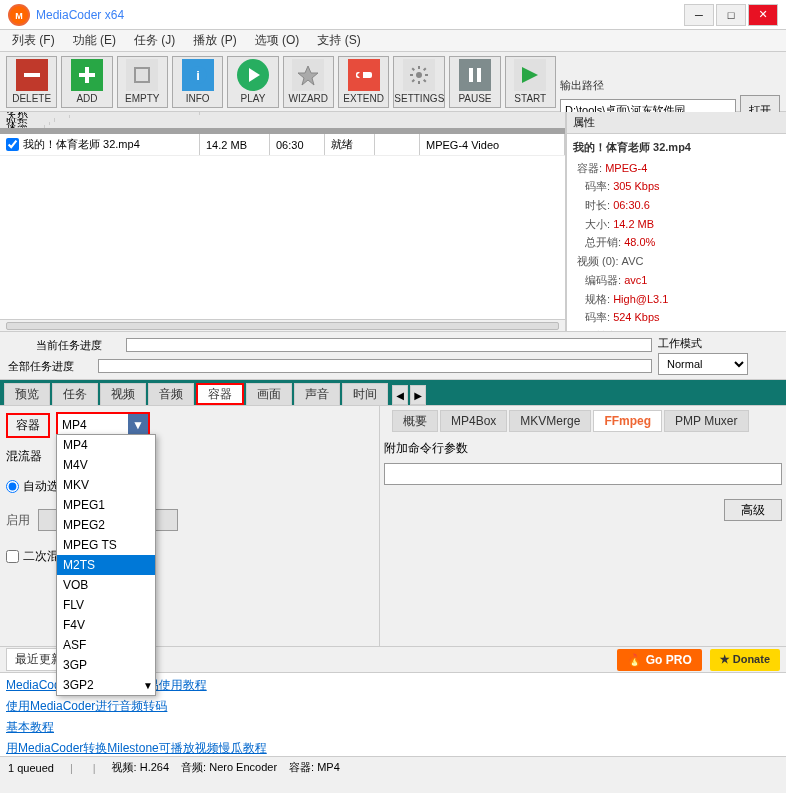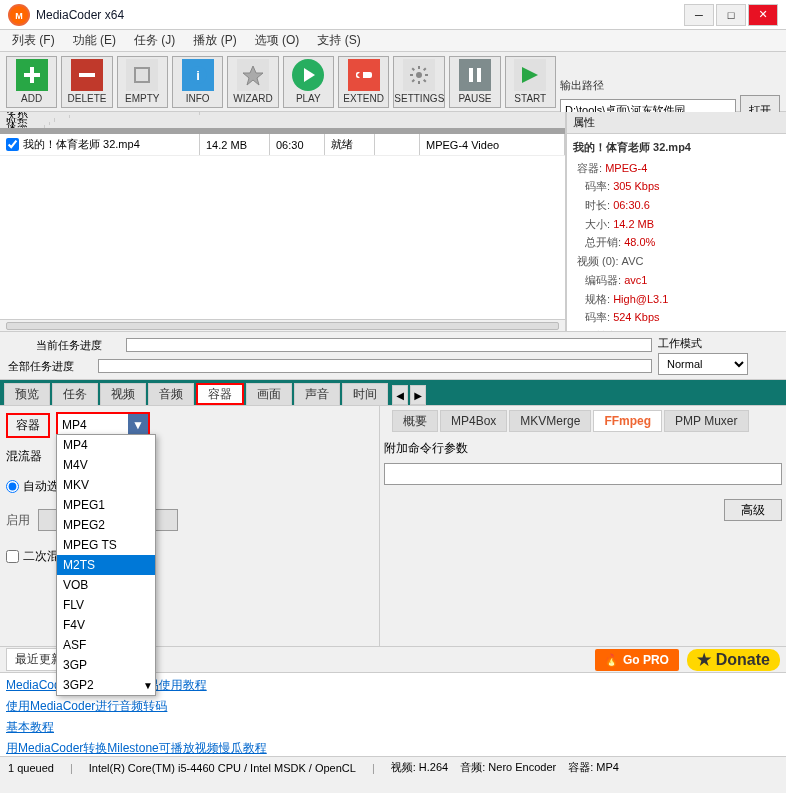--- a/index.html
+++ b/index.html
@@ -32,21 +32,21 @@
       display: flex;
       align-items: center;
       justify-content: center;
       color: white;
       font-size: 10px;
       font-weight: bold;
       flex-shrink: 0;
     }
     .title-bar-text {
       font-size: 12px;
-      color: #0f172a;
+      color: #3b82f6;
       flex: 1;
     }
     .title-bar-controls {
       display: flex;
       gap: 2px;
     }
     .title-btn {
       width: 30px;
       height: 22px;
       background: #f0f0f0;
@@ -398,23 +398,23 @@
       font-weight: bold;
       border-radius: 2px;
     }
     .donate-btn {
       height: 22px;
       padding: 0 10px;
       background: #ffd700;
       color: #333;
       border: none;
       cursor: pointer;
-      font-size: 16px;
+      font-size: 11px;
       font-weight: bold;
-      border-radius: 10px;
+      border-radius: 2px;
     }
     .news-list {
       flex: 1;
       overflow-y: auto;
       background: white;
       padding: 2px 6px;
     }
     .news-item {
       font-size: 12px;
       color: #0066cc;
@@ -465,69 +465,69 @@
 <div class="menu-bar">
   <span class="menu-item">列表 (F)</span>
   <span class="menu-item">功能 (E)</span>
   <span class="menu-item">任务 (J)</span>
   <span class="menu-item">播放 (P)</span>
   <span class="menu-item">选项 (O)</span>
   <span class="menu-item">支持 (S)</span>
 </div>
 
 <div class="toolbar">
+  <div class="tool-btn delete-btn">
+    <div class="icon-box">
+      <svg width="22" height="22" viewBox="0 0 22 22">
+          <rect x="3" y="9" width="16" height="4" fill="white"></rect>
+        </svg>
+    </div>
+    <span>DELETE</span>
+  </div>
   <div class="tool-btn add-btn">
     <div class="icon-box">
       <svg width="22" height="22" viewBox="0 0 22 22">
           <rect x="9" y="3" width="4" height="16" fill="white"></rect>
           <rect x="3" y="9" width="16" height="4" fill="white"></rect>
         </svg>
     </div>
     <span>ADD</span>
   </div>
-  <div class="tool-btn delete-btn">
-    <div class="icon-box">
-      <svg width="22" height="22" viewBox="0 0 22 22">
-          <rect x="3" y="9" width="16" height="4" fill="white"></rect>
-        </svg>
-    </div>
-    <span>DELETE</span>
-  </div>
   <div class="tool-btn empty-btn">
     <div class="icon-box">
       <svg width="22" height="22" viewBox="0 0 22 22">
           <rect x="4" y="4" width="14" height="14" fill="none" stroke="#999" stroke-width="2"></rect>
         </svg>
     </div>
     <span>EMPTY</span>
   </div>
   <div class="tool-btn info-btn">
     <div class="icon-box">
       <svg width="22" height="22" viewBox="0 0 22 22">
           <circle cx="11" cy="11" r="9" fill="#3498db"></circle>
           <text x="11" y="16" text-anchor="middle" fill="white" font-size="13" font-weight="bold">i</text>
         </svg>
     </div>
     <span>INFO</span>
   </div>
+  <div class="tool-btn play-btn">
+    <div class="icon-box" style="background:#27ae60;border-radius:50%;">
+      <svg width="22" height="22" viewBox="0 0 22 22">
+          <polygon points="7,4 18,11 7,18" fill="white"></polygon>
+        </svg>
+    </div>
+    <span>PLAY</span>
+  </div>
   <div class="tool-btn wizard-btn">
     <div class="icon-box">
       <svg width="22" height="22" viewBox="0 0 22 22">
           <polygon points="11,2 14,9 21,9 15,14 17,21 11,16 5,21 7,14 1,9 8,9" fill="#aaa" stroke="#888"></polygon>
         </svg>
     </div>
     <span>WIZARD</span>
-  </div>
-  <div class="tool-btn play-btn">
-    <div class="icon-box" style="background:#27ae60;border-radius:50%;">
-      <svg width="22" height="22" viewBox="0 0 22 22">
-          <polygon points="7,4 18,11 7,18" fill="white"></polygon>
-        </svg>
-    </div>
-    <span>PLAY</span>
   </div>
   <div class="tool-btn extend-btn">
     <div class="icon-box" style="background:#e74c3c;">
       <svg width="22" height="22" viewBox="0 0 22 22">
           <rect x="3" y="8" width="16" height="6" fill="white" rx="2"></rect>
           <polygon points="4,11 10,5 10,17" fill="#e74c3c"></polygon>
         </svg>
     </div>
     <span>EXTEND</span>
   </div>
@@ -752,18 +752,17 @@
     <div class="news-item">MediaCoder 分布式编码简易使用教程</div>
     <div class="news-item">使用MediaCoder进行音频转码</div>
     <div class="news-item">基本教程</div>
     <div class="news-item">用MediaCoder转换Milestone可播放视频慢瓜教程</div>
   </div>
 </div>
 
 <div class="status-bar">
   <span>1 queued</span>
   <span class="status-separator">|</span>
-  <span>Intel(R) Core(TM) i5-4460 CPU  / Intel MSDK / OpenCL</span>
   <span class="status-separator">|</span>
   <span>视频: H.264</span>
   <span>音频: Nero Encoder</span>
   <span>容器: MP4</span>
 </div>
 
 </body></html>

